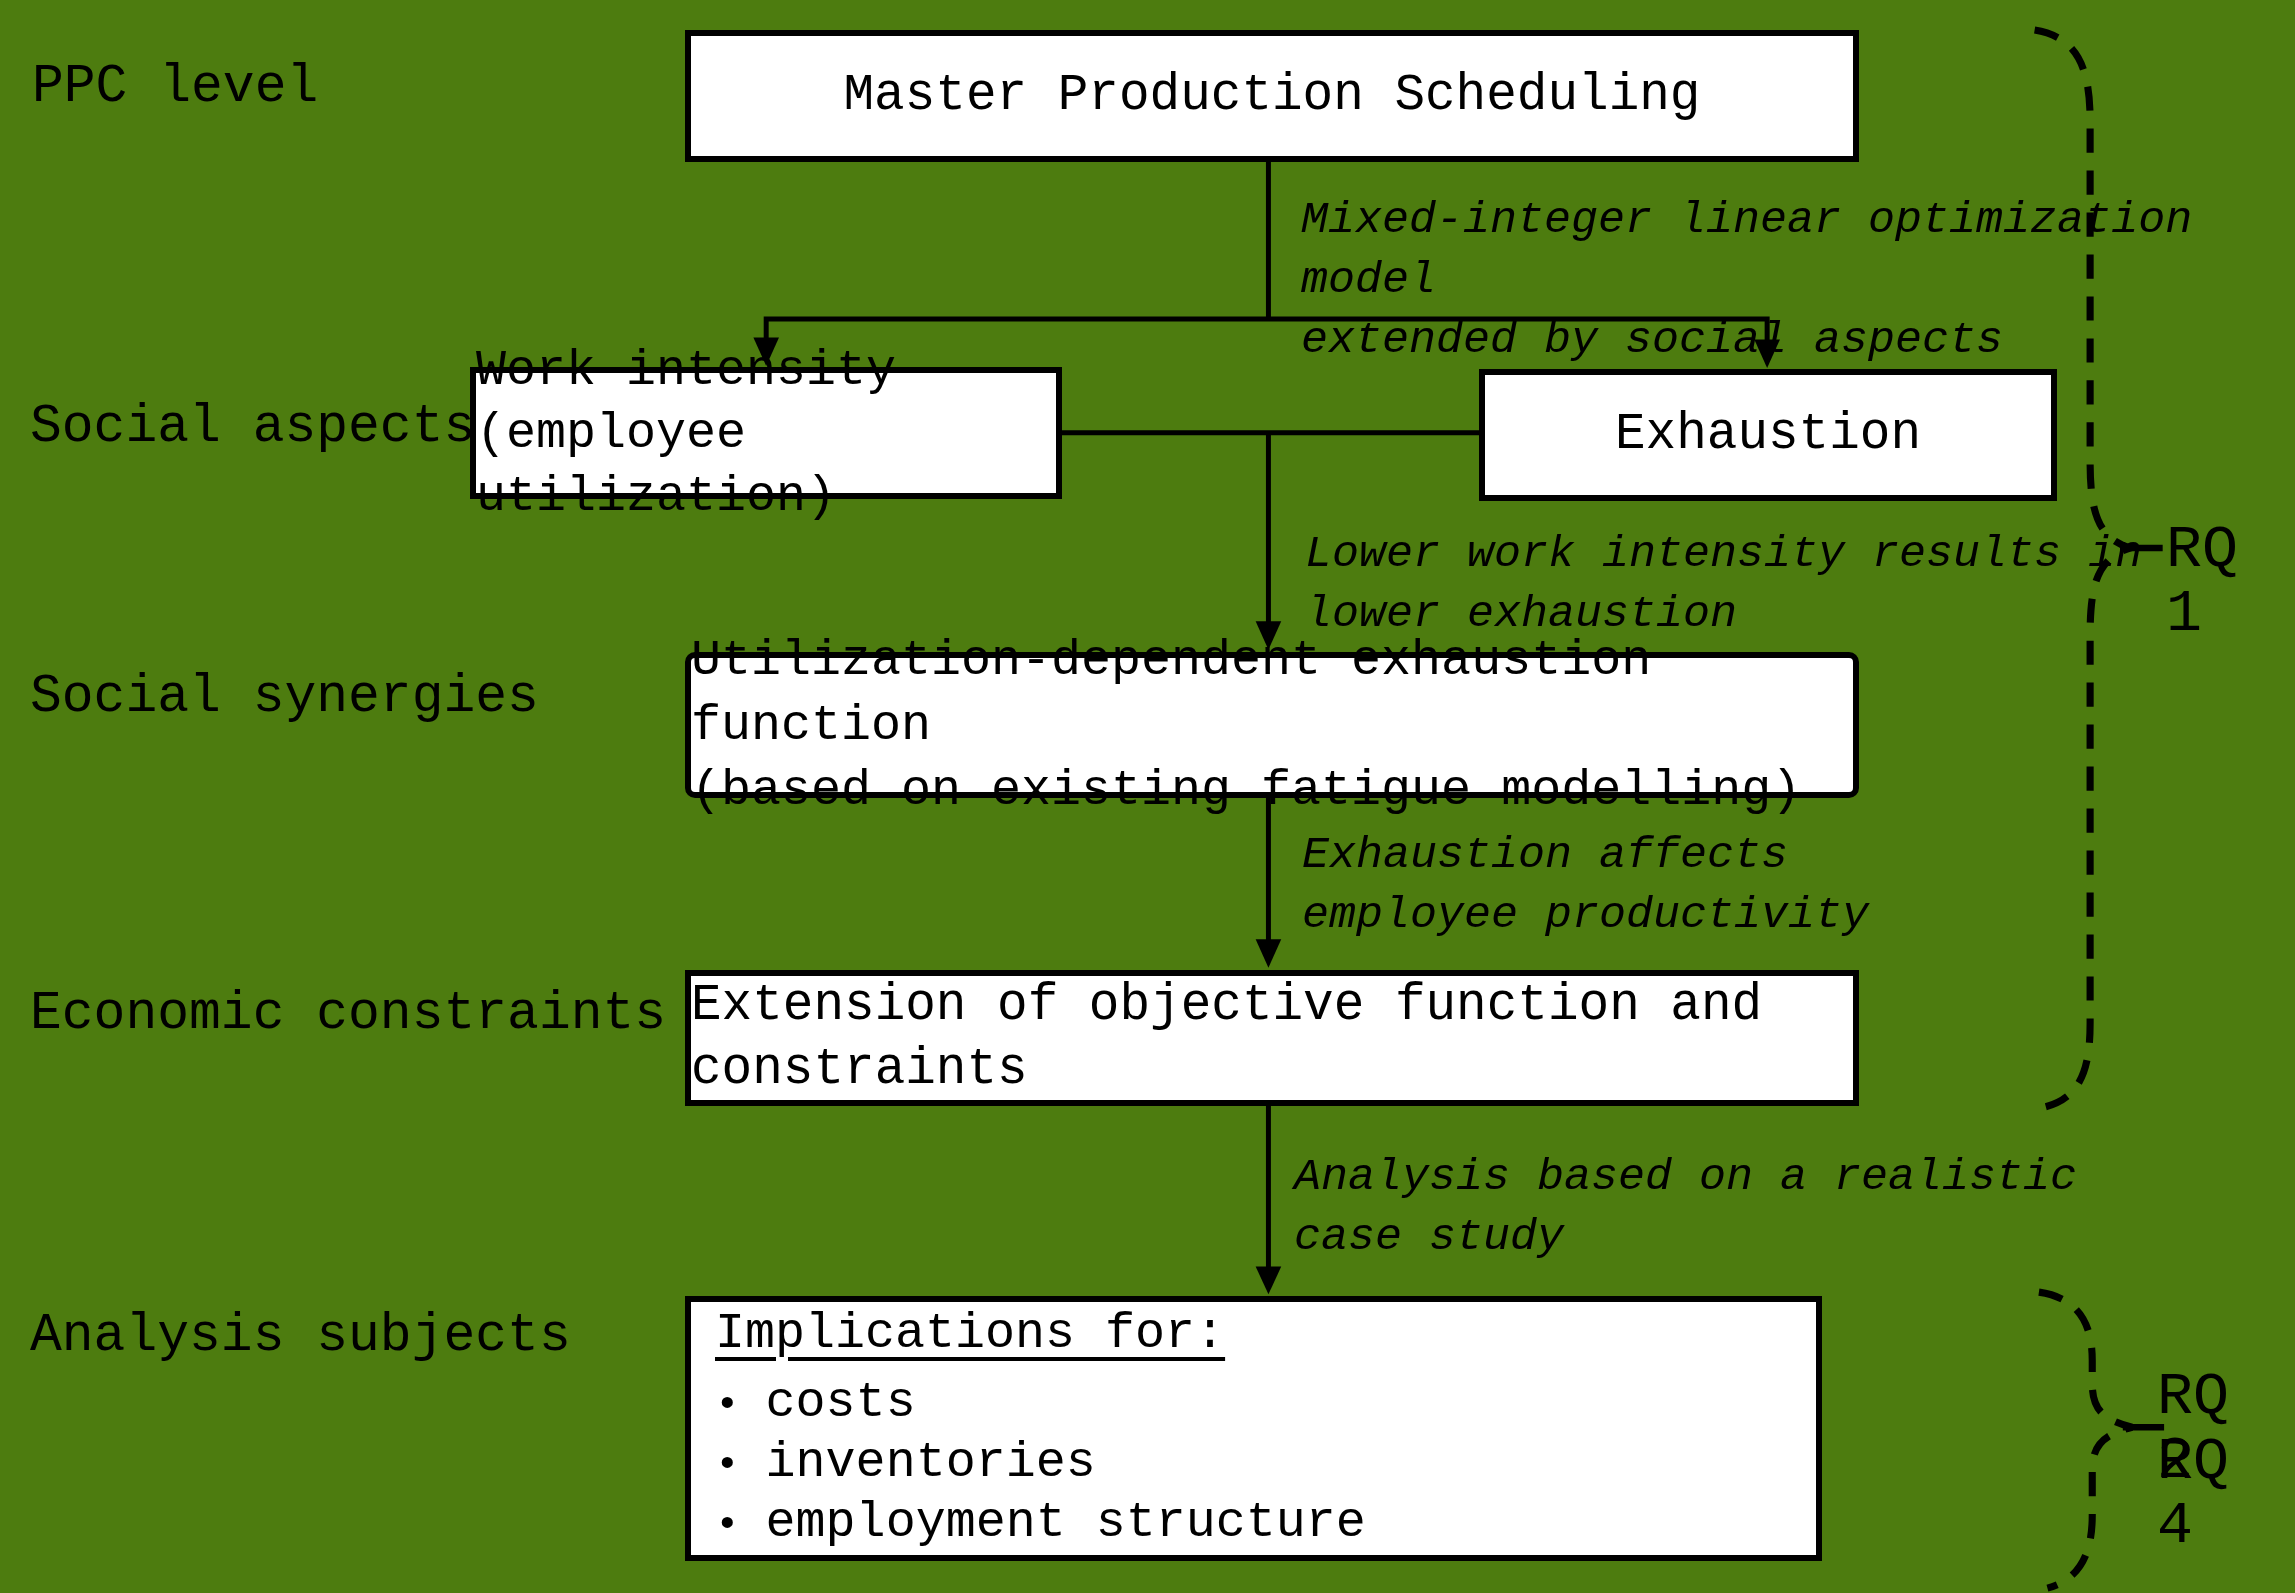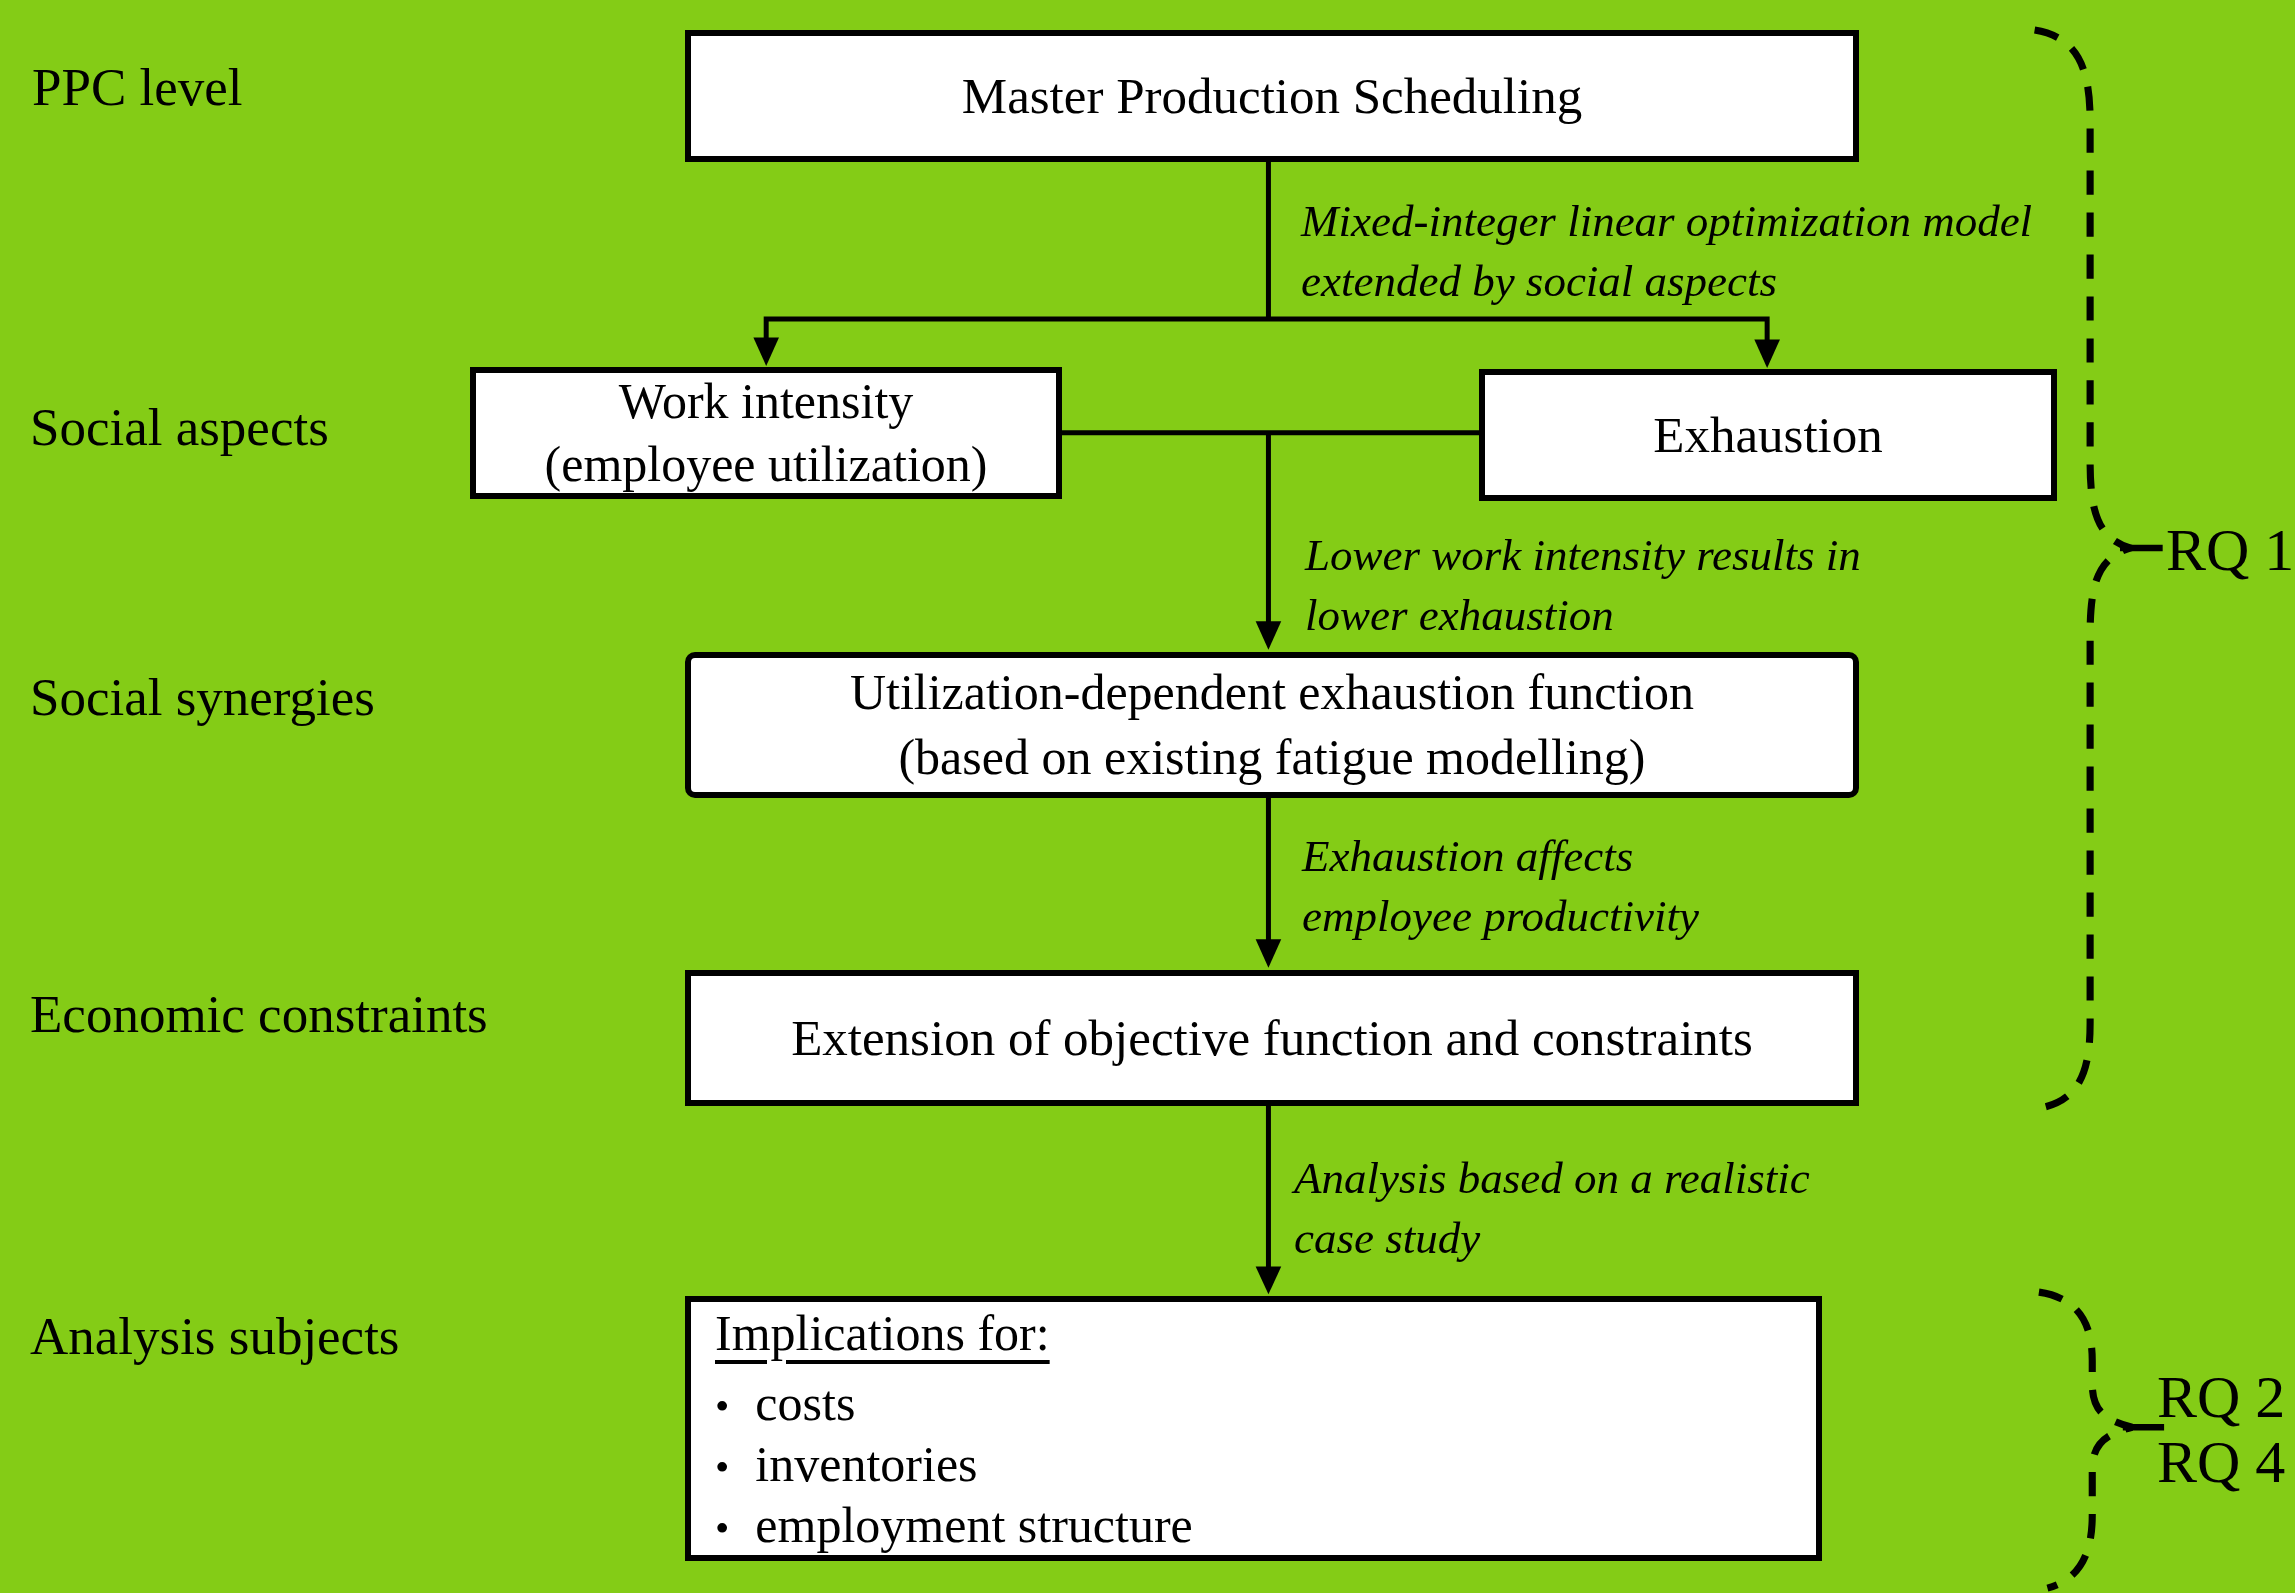--- a/index.html
+++ b/index.html
@@ -4,22 +4,22 @@
 <style>
   html, body {
     margin: 0;
     padding: 0;
     background: #ffffff;
   }
   #figure {
     position: relative;
     width: 2295px;
     height: 1594px;
-    background: #84cc16;
-    font-family: Liberation Serif, serif;
+    background: #4d7c0f;
+    font-family: Liberation Mono, monospace;
     color: #000000;
     overflow: hidden;
   }
   #edges-svg {
     position: absolute;
     left: 0; top: 0;
     width: 2295px;
     height: 1594px;
   }
   .row-label {
@@ -29,21 +29,20 @@
     white-space: nowrap;
   }
   .node-box {
     position: absolute;
     box-sizing: border-box;
     border: 6.4px solid #000000;
     background: #ffffff;
     display: flex;
     align-items: center;
     justify-content: center;
-    text-align: center;
     font-size: 51px;
     line-height: 64px;
     white-space: pre-line;
   }
   .node-box.left-align {
     align-items: flex-start;
     justify-content: flex-start;
     text-align: left;
     flex-direction: column;
     padding: 2.8px 14.2px 0 24px;

